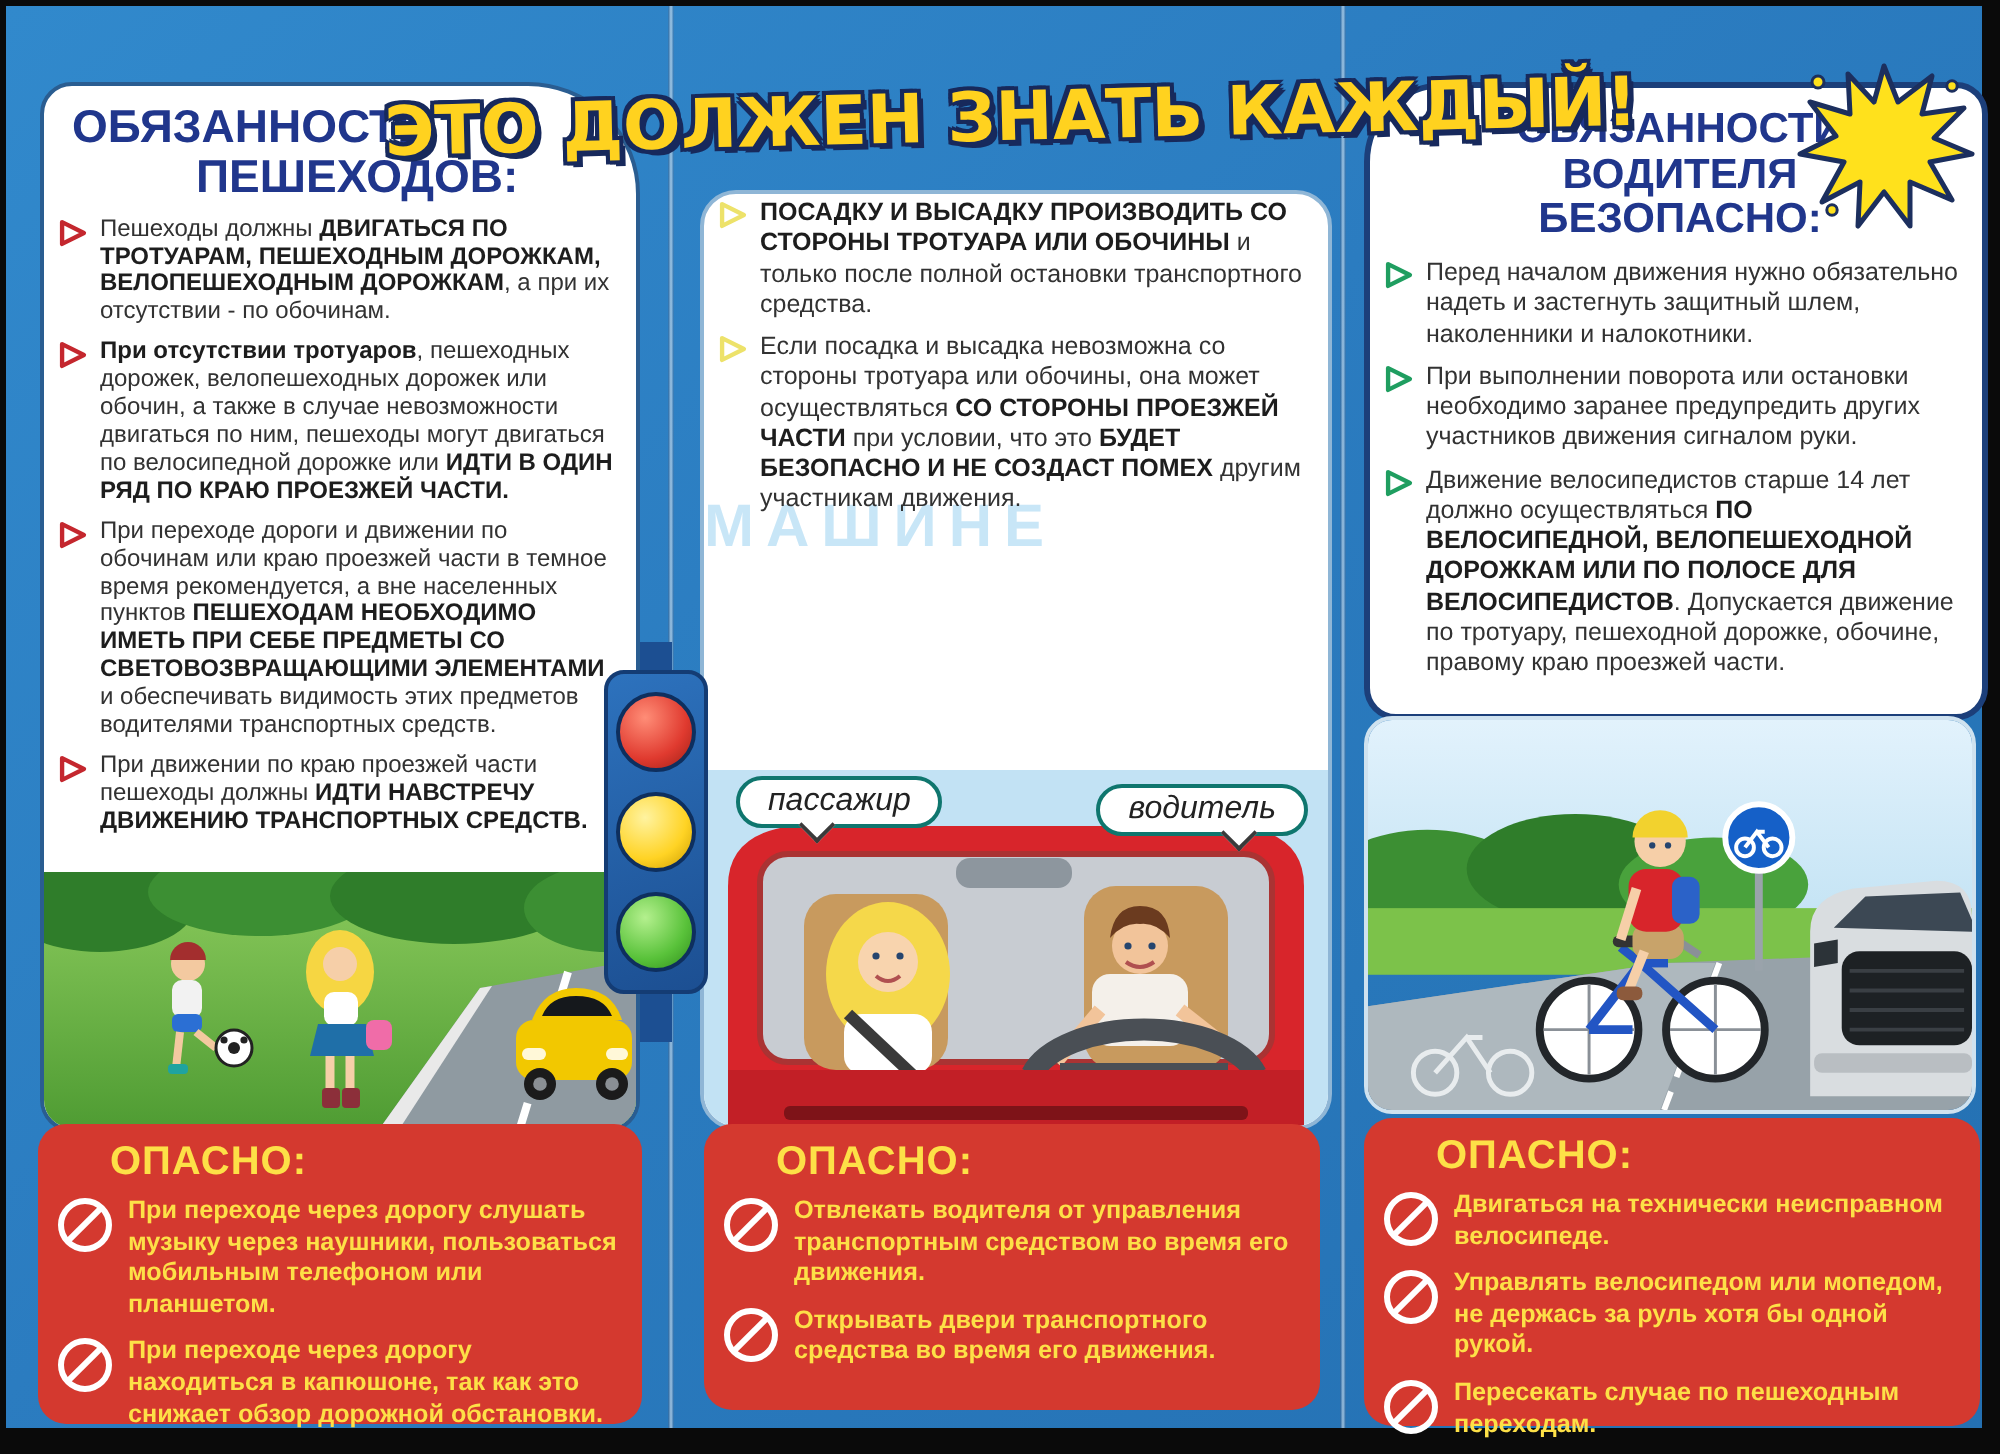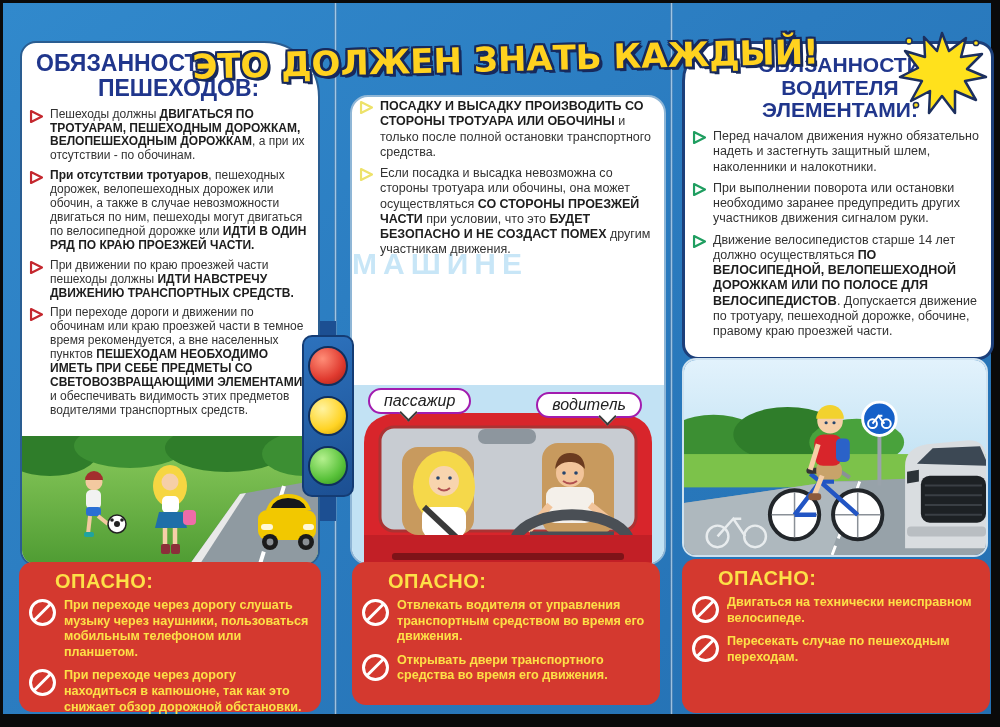--- a/index.html
+++ b/index.html
@@ -63,26 +63,26 @@
 
   
   .scene{position:relative;width:100%;overflow:hidden;}
   #scene0{height:128px;flex:0 0 128px;}
   #scene1{height:178px;flex:0 0 178px;}
   #scene2{position:absolute;left:679px;top:355px;width:306px;height:199px;border-radius:14px;
           overflow:hidden;z-index:2;border:2px solid #cfe2ef;box-sizing:border-box;}
   .scene svg{display:block;width:100%;height:100%;}
 
   
-  .bubble{position:absolute;background:#fff;border:2px solid #a21caf;border-radius:18px;
+  .bubble{position:absolute;background:#fff;border:2px solid #0f766e;border-radius:18px;
     padding:2px 14px;font-style:italic;font-size:16px;color:#222;z-index:3;}
   .bubble::after{content:"";position:absolute;bottom:-7px;left:32px;width:11px;height:11px;background:#fff;
     border-right:2px solid #3a3a3a;border-bottom:2px solid #3a3a3a;transform:rotate(45deg);}
   #bub-passenger{left:16px;top:3px;}
-  #bub-driver{right:22px;top:7px;}
+  #bub-driver{right:10px;top:7px;}
   #bub-driver::after{left:auto;right:26px;}
 
   .sun{position:absolute;left:893px;top:24px;width:92px;height:92px;z-index:7;}
 </style>
 </head>
 <body>
 
 <div class="page">
   <div class="sheet">
     <div class="fold" style="left:331px"></div>
@@ -105,27 +105,27 @@
           <div class="item">
             <svg class="tri" viewBox="0 0 22 22">
               <path d="M3 3 L19 11 L3 19 Z" fill="#ffffff" stroke="#c4272e" stroke-width="3.2" stroke-linejoin="round"></path>
             </svg>
             <span class="item-text"><b>При отсутствии тротуаров</b><span>, пешеходных дорожек, велопешеходных дорожек или обочин, а также в случае невозможности двигаться по ним, пешеходы могут двигаться по велосипедной дорожке или </span><b>ИДТИ В ОДИН РЯД ПО КРАЮ ПРОЕЗЖЕЙ ЧАСТИ.</b></span>
           </div>
           <div class="item">
             <svg class="tri" viewBox="0 0 22 22">
               <path d="M3 3 L19 11 L3 19 Z" fill="#ffffff" stroke="#c4272e" stroke-width="3.2" stroke-linejoin="round"></path>
             </svg>
+            <span class="item-text"><span>При переходе дороги и движении по обочинам или краю проезжей части в темное время рекомендуется, а вне населенных пунктов </span><b>ПЕШЕХОДАМ НЕОБХОДИМО ИМЕТЬ ПРИ СЕБЕ ПРЕДМЕТЫ СО СВЕТОВОЗВРАЩАЮЩИМИ ЭЛЕМЕНТАМИ</b><span> и обеспечивать видимость этих предметов водителями транспортных средств.</span></span>
+          </div>
+          <div class="item">
+            <svg class="tri" viewBox="0 0 22 22">
+              <path d="M3 3 L19 11 L3 19 Z" fill="#ffffff" stroke="#c4272e" stroke-width="3.2" stroke-linejoin="round"></path>
+            </svg>
             <span class="item-text"><span>При движении по краю проезжей части пешеходы должны </span><b>ИДТИ НАВСТРЕЧУ ДВИЖЕНИЮ ТРАНСПОРТНЫХ СРЕДСТВ.</b></span>
-          </div>
-          <div class="item">
-            <svg class="tri" viewBox="0 0 22 22">
-              <path d="M3 3 L19 11 L3 19 Z" fill="#ffffff" stroke="#c4272e" stroke-width="3.2" stroke-linejoin="round"></path>
-            </svg>
-            <span class="item-text"><span>При переходе дороги и движении по обочинам или краю проезжей части в темное время рекомендуется, а вне населенных пунктов </span><b>ПЕШЕХОДАМ НЕОБХОДИМО ИМЕТЬ ПРИ СЕБЕ ПРЕДМЕТЫ СО СВЕТОВОЗВРАЩАЮЩИМИ ЭЛЕМЕНТАМИ</b><span> и обеспечивать видимость этих предметов водителями транспортных средств.</span></span>
           </div>
         </div>
       <div class="scene" id="scene0">
         <svg viewBox="0 0 296 128" preserveAspectRatio="none">
           <defs>
             <linearGradient id="g0" x1="0" y1="0" x2="0" y2="1">
               <stop offset="0" stop-color="#8ccb5d"></stop>
                 <stop offset="1" stop-color="#4f9c33"></stop>
             </linearGradient>
           </defs>
@@ -237,21 +237,21 @@
             <rect x="40" y="168" width="232" height="7" rx="3" fill="#7e1318"></rect>
           </g>
         </svg>
       </div>
     </div>
 
     <div class="panel" id="p2box">
       <div class="ptitle">
           <div class="title-line">ОБЯЗАННОСТИ</div>
           <div class="title-line">ВОДИТЕЛЯ</div>
-          <div class="title-line">ЭЛЕМЕНТАМИ:</div>
+          <div class="title-line">БЕЗОПАСНО:</div>
         </div>
       <div class="items">
           <div class="item">
             <svg class="tri" viewBox="0 0 22 22">
               <path d="M3 3 L19 11 L3 19 Z" fill="#ffffff" stroke="#1f9e60" stroke-width="3.2" stroke-linejoin="round"></path>
             </svg>
             <span class="item-text"><span>Перед началом движения нужно обязательно надеть и застегнуть защитный шлем, наколенники и налокотники.</span></span>
           </div>
           <div class="item">
             <svg class="tri" viewBox="0 0 22 22">
@@ -388,18 +388,22 @@
     </div>
     <div class="danger" id="d2">
       <div class="dtitle">ОПАСНО:</div>
       <div>
           <div class="ditem">
             <span class="no-sign"></span>
             <span class="dtext">Двигаться на технически неисправном велосипеде.</span>
           </div>
           <div class="ditem">
             <span class="no-sign"></span>
+            <span class="dtext">Управлять велосипедом или мопедом, не держась за руль хотя бы одной рукой.</span>
+          </div>
+          <div class="ditem">
+            <span class="no-sign"></span>
             <span class="dtext">Пересекать случае по пешеходным переходам.</span>
           </div>
         </div>
     </div>
   </div>
 </div>
 
 </body></html>

